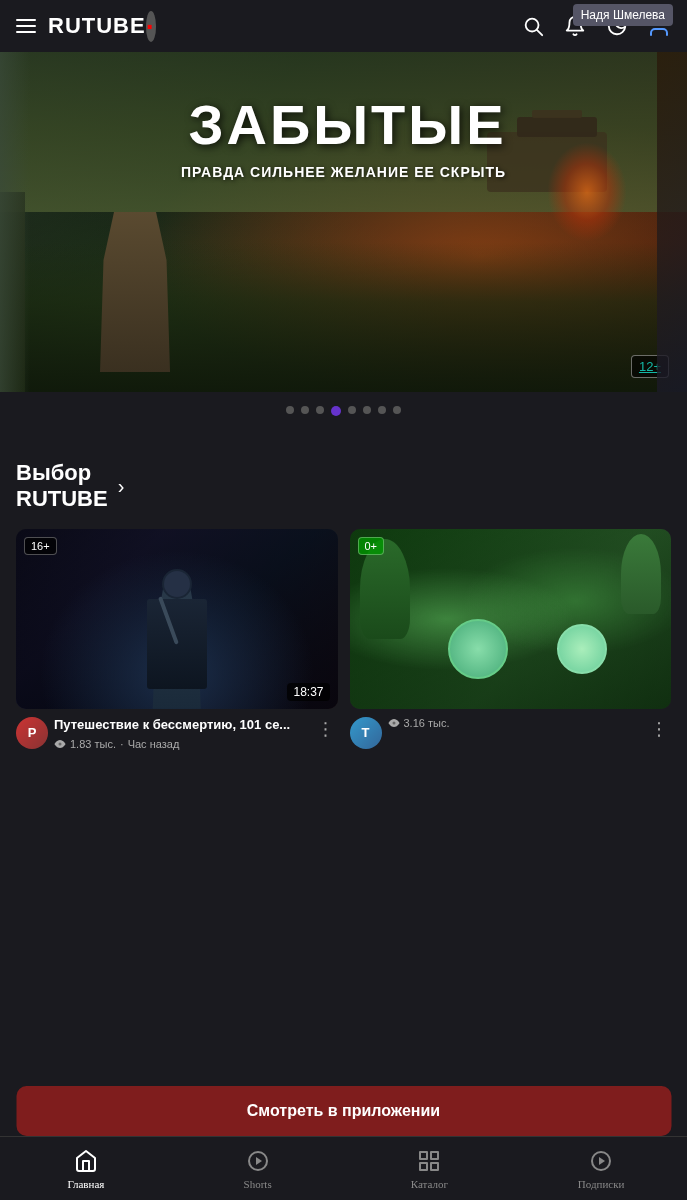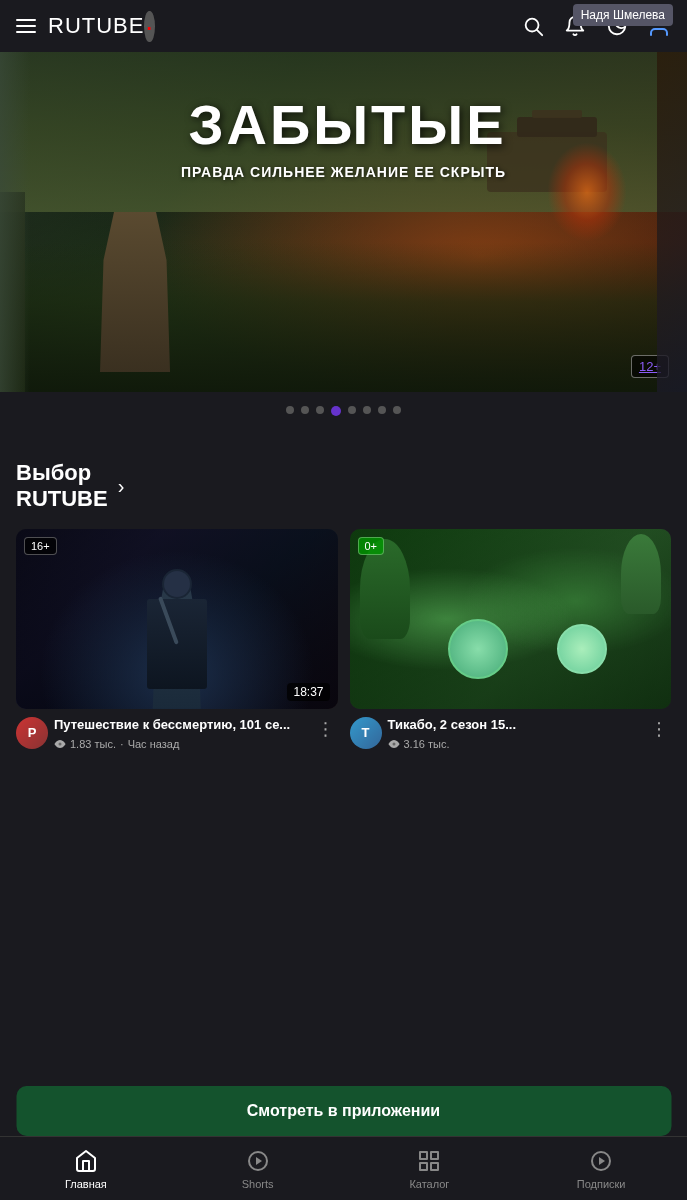--- a/index.html
+++ b/index.html
@@ -38,21 +38,21 @@
     }
     .hamburger-icon span {
       display: block;
       width: 20px;
       height: 2px;
       background: #ffffff;
       border-radius: 1px;
     }
     .logo {
       font-size: 22px;
-      font-weight: 400;
+      font-weight: 700;
       color: #ffffff;
       letter-spacing: 1px;
     }
     .logo .dot {
       color: #ff0000;
       font-size: 28px;
       line-height: 0;
       vertical-align: middle;
     }
     .header-right {
@@ -138,21 +138,21 @@
     }
     .hero-age-badge {
       position: absolute;
       bottom: 14px;
       right: 18px;
       background: rgba(0,0,0,0.6);
       border: 1px solid rgba(255,255,255,0.4);
       border-radius: 4px;
       padding: 3px 7px;
       font-size: 13px;
-      color: #8b5cf6;
+      color: #14b8a6;
       text-decoration: underline;
     }
     
     .hero-side-left {
       position: absolute;
       left: 0;
       top: 0;
       width: 30px;
       height: 100%;
       background: linear-gradient(to right, #3a4a3a, transparent);
@@ -332,21 +332,21 @@
     }
 
     
     .cta-banner {
       position: fixed;
       bottom: 64px;
       left: 50%;
       transform: translateX(-50%);
       width: calc(100% - 32px);
       max-width: 655px;
-      background: #14532d;
+      background: #7f1d1d;
       border-radius: 10px;
       padding: 16px 20px;
       text-align: center;
       cursor: pointer;
       z-index: 100;
     }
     .cta-text {
       font-size: 16px;
       font-weight: 600;
       color: #ffffff;
@@ -367,20 +367,21 @@
       z-index: 200;
     }
     .nav-item {
       display: flex;
       flex-direction: column;
       align-items: center;
       gap: 4px;
       cursor: pointer;
       flex: 1;
       padding: 6px 0;
+      font-family: Liberation Serif, serif;
     }
     .nav-icon {
       width: 26px;
       height: 26px;
       display: flex;
       align-items: center;
       justify-content: center;
     }
     .nav-label {
       font-size: 11px;
@@ -533,21 +534,20 @@
           <div style="position:absolute;right:10px;top:5px;width:40px;height:80px;background:linear-gradient(to bottom,#3a7a3a,#2a5a2a);border-radius:50% 50% 20% 20%;"></div>
 
           <div style="width:60px;height:60px;background:radial-gradient(circle,#88ddaa,#44aa77);border-radius:50%;position:absolute;bottom:30px;left:40%;transform:translateX(-50%);border:2px solid #66cc88;"></div>
           <div style="width:50px;height:50px;background:radial-gradient(circle,#aaeebb,#66cc99);border-radius:50%;position:absolute;bottom:35px;right:20%;border:2px solid #88ddaa;"></div>
         </div>
         <div class="video-age-badge" style="background:rgba(0,150,0,0.8);">0+</div>
       </div>
       <div class="video-info">
         <div class="video-channel-icon channel-icon-2">Т</div>
         <div class="video-meta">
-          <div class="video-title">Тикабо, 2 сезон 15...</div>
           <div class="video-stats">
             <svg width="12" height="12" viewBox="0 0 24 24" fill="#aaa">
                 <path d="M1 12s4-8 11-8 11 8 11 8-4 8-11 8-11-8-11-8z"></path>
                 <circle cx="12" cy="12" r="3" fill="#666"></circle>
               </svg>
             <span>3.16 тыс.</span>
           </div>
         </div>
         <div class="video-more-btn">⋮</div>
       </div>

